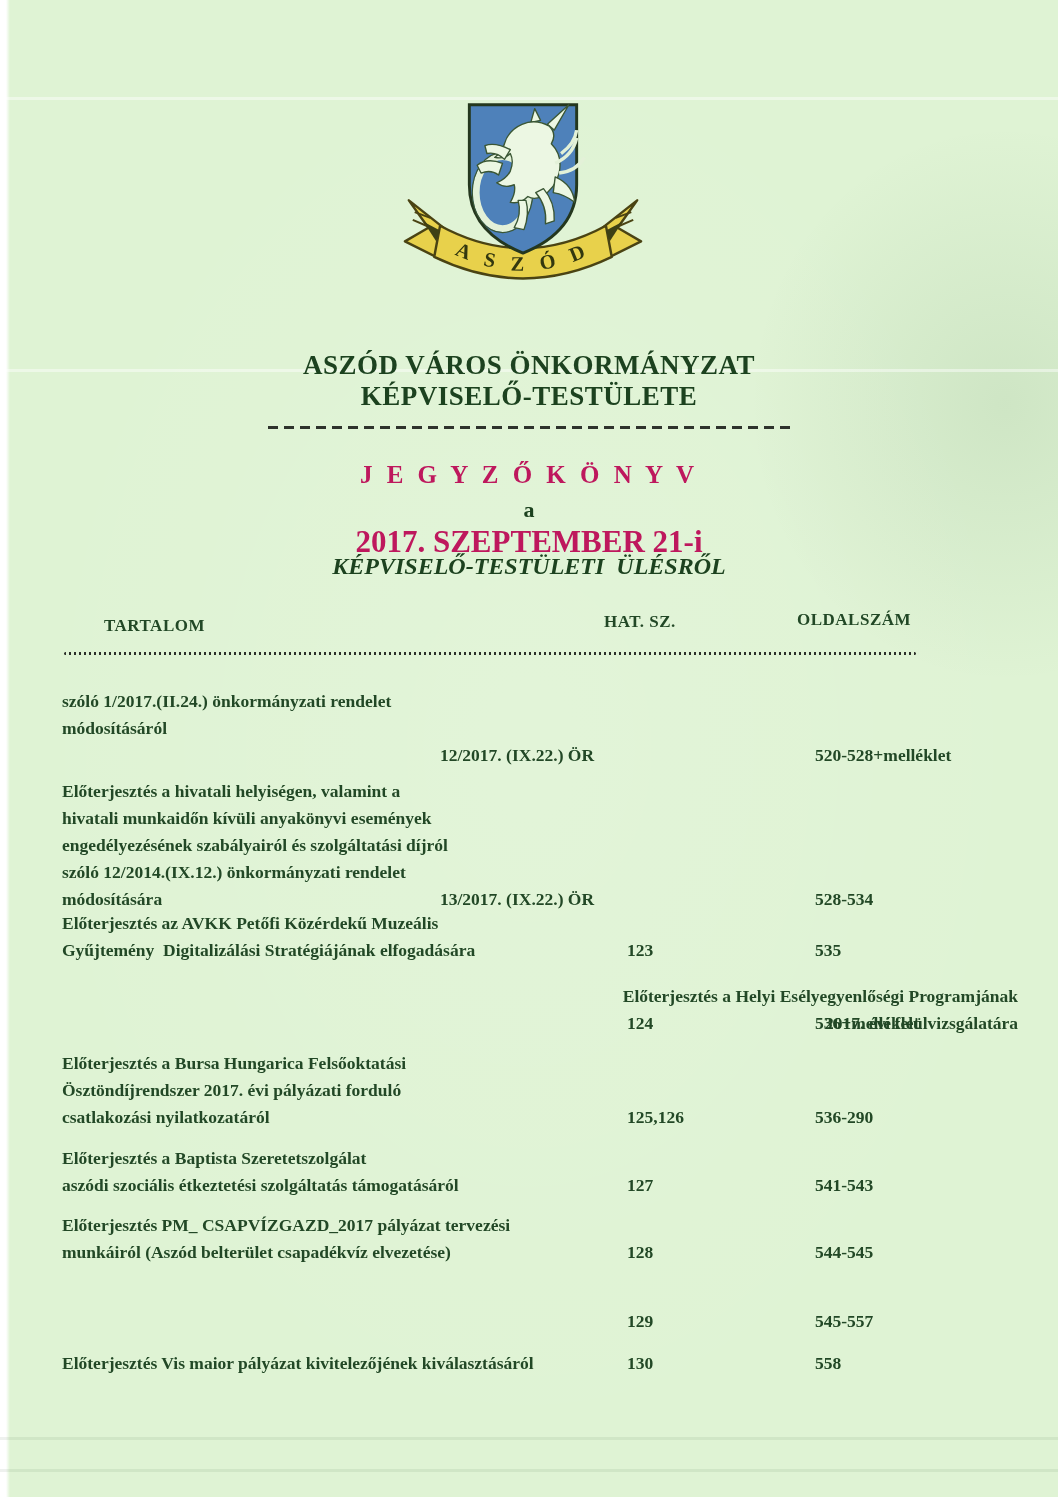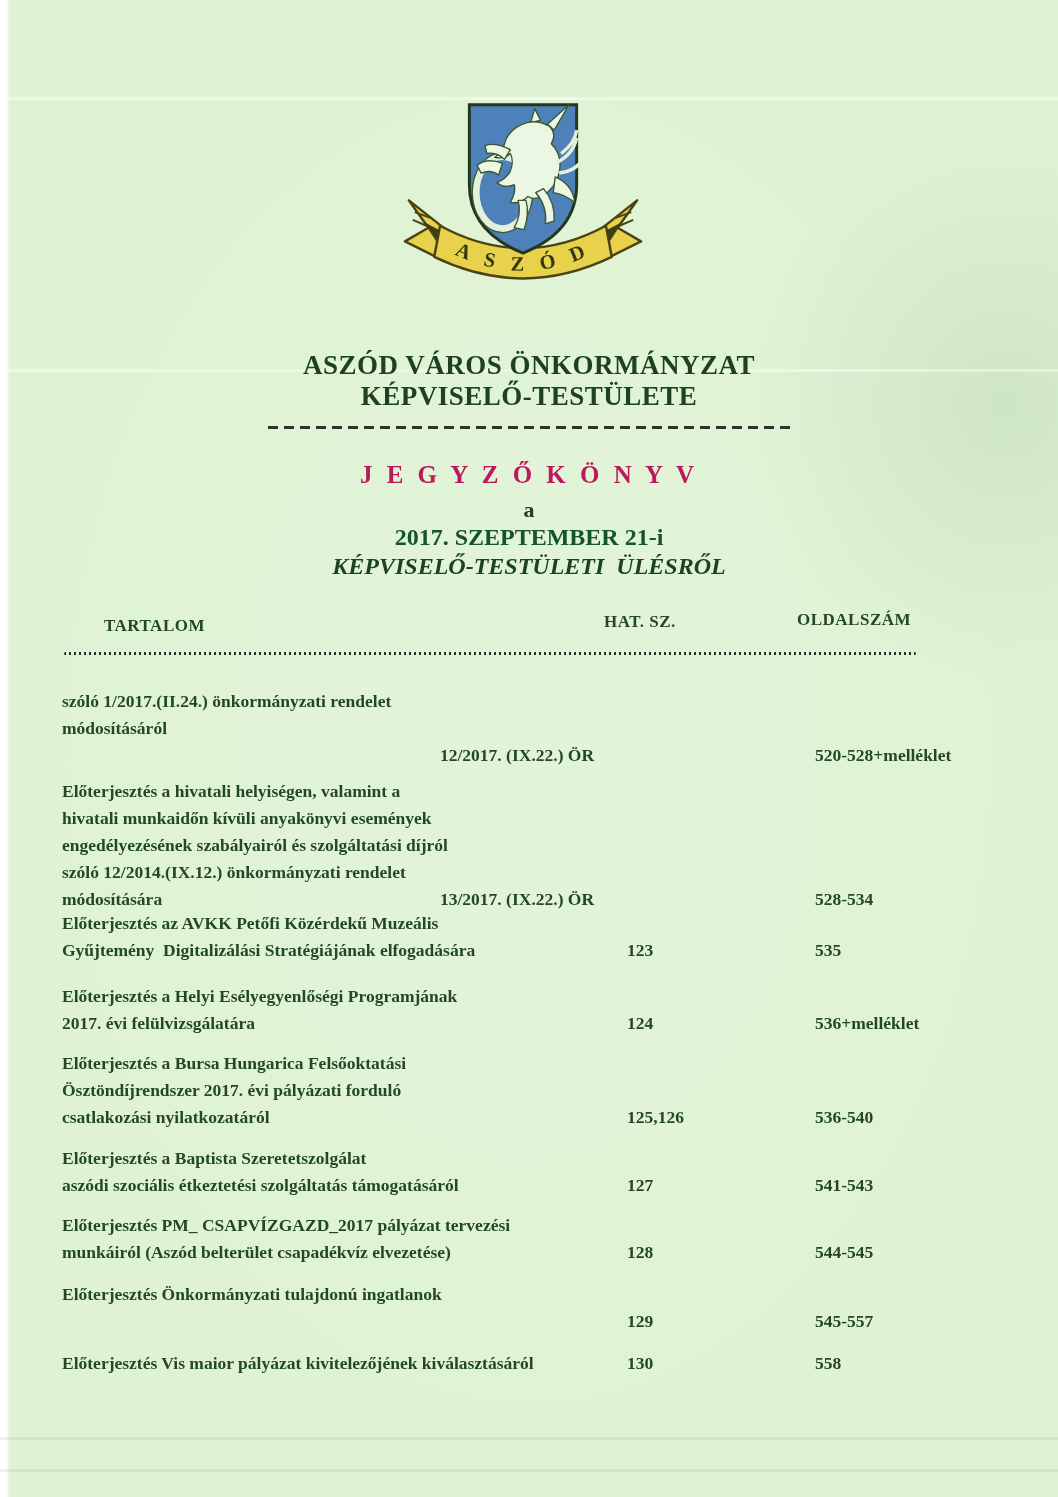--- a/index.html
+++ b/index.html
@@ -29,21 +29,21 @@
   
   .center-text{position:absolute;left:0;width:1058px;text-align:center;font-weight:bold;}
   .org1{top:350px;font-size:27px;letter-spacing:.5px;color:#1c421f;}
   .org2{top:381px;font-size:27px;letter-spacing:.5px;color:#1c421f;}
   .dashed-rule{
     position:absolute;left:268px;top:426px;width:522px;height:3px;
     background:repeating-linear-gradient(90deg,#2e332c 0 10px,rgba(0,0,0,0) 10px 16px);
   }
   .doc-type{top:461px;font-size:25px;letter-spacing:4px;color:#be185d;white-space:pre;}
   .article{top:497px;font-size:22px;color:#1c421f;}
-  .date-line{top:524px;font-size:24px;color:#14532d;}
+  .date-line{top:524px;font-size:31px;color:#be185d;}
   .session-line{top:553px;font-size:24px;color:#1c421f;white-space:pre;font-style:italic;}
 
   
   .col-head{position:absolute;font-weight:bold;font-size:17px;color:#224826;letter-spacing:.5px;}
   .head-content{left:80px;top:616px;margin-left:24px;}
   .head-decision{left:604px;top:612px;}
   .head-page{left:797px;top:610px;}
   .dotted-rule{
     position:absolute;left:64px;top:652px;width:852px;height:3px;
     background:repeating-linear-gradient(90deg,#2b2f29 0 2px,rgba(0,0,0,0) 2px 5px);
@@ -163,47 +163,46 @@
       <div class="line">módosítására</div>
       <span class="hatsz">13/2017. (IX.22.) ÖR</span>
       <span class="pages">528-534</span>
     </div>
     <div class="entry" style="top: 910px; height: 54px;">
       <div class="line">Előterjesztés az AVKK Petőfi Közérdekű Muzeális</div>
       <div class="line">Gyűjtemény  Digitalizálási Stratégiájának elfogadására</div>
       <span class="hatsz short">123</span>
       <span class="pages">535</span>
     </div>
-    <div class="entry" style="top: 983px; height: 54px;">
+    <div class="entry" style="top: 983px; height: 54px; text-align: right;">
       <div class="line">Előterjesztés a Helyi Esélyegyenlőségi Programjának</div>
       <div class="line">2017. évi felülvizsgálatára</div>
       <span class="hatsz short">124</span>
       <span class="pages">536+melléklet</span>
     </div>
     <div class="entry" style="top: 1050px; height: 81px;">
       <div class="line">Előterjesztés a Bursa Hungarica Felsőoktatási</div>
       <div class="line">Ösztöndíjrendszer 2017. évi pályázati forduló</div>
       <div class="line">csatlakozási nyilatkozatáról</div>
       <span class="hatsz short">125,126</span>
-      <span class="pages">536-540</span>
+      <span class="pages">536-290</span>
     </div>
     <div class="entry" style="top: 1145px; height: 54px;">
       <div class="line">Előterjesztés a Baptista Szeretetszolgálat</div>
       <div class="line">aszódi szociális étkeztetési szolgáltatás támogatásáról</div>
       <span class="hatsz short">127</span>
       <span class="pages">541-543</span>
     </div>
     <div class="entry" style="top: 1212px; height: 54px;">
       <div class="line">Előterjesztés PM_ CSAPVÍZGAZD_2017 pályázat tervezési</div>
       <div class="line">munkáiról (Aszód belterület csapadékvíz elvezetése)</div>
       <span class="hatsz short">128</span>
       <span class="pages">544-545</span>
     </div>
     <div class="entry" style="top: 1281px; height: 54px;">
-      <div class="line">Előterjesztés Önkormányzati tulajdonú ingatlanok</div>
       <span class="hatsz short">129</span>
       <span class="pages">545-557</span>
     </div>
     <div class="entry" style="top: 1350px; height: 27px;">
       <div class="line">Előterjesztés Vis maior pályázat kivitelezőjének kiválasztásáról</div>
       <span class="hatsz short">130</span>
       <span class="pages">558</span>
     </div>
   </div>
 

